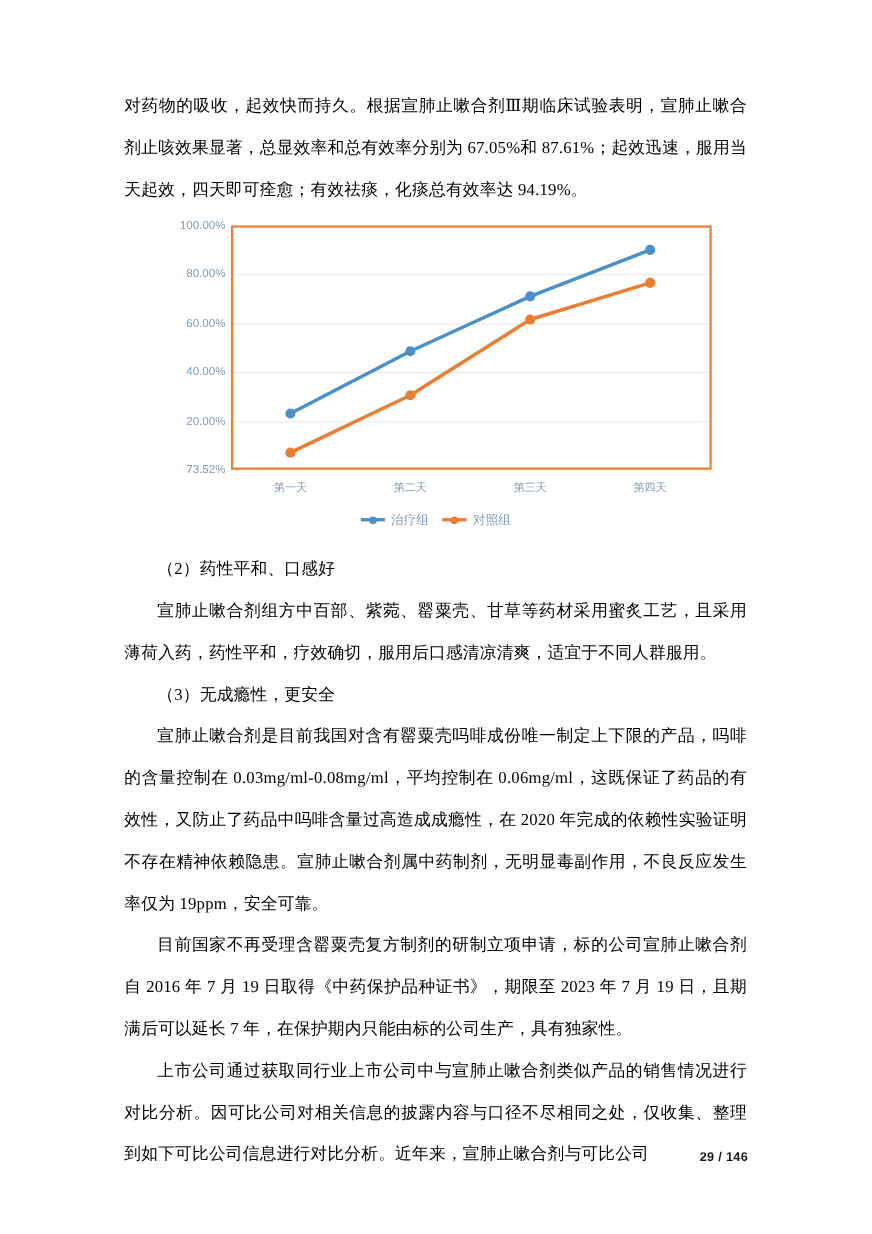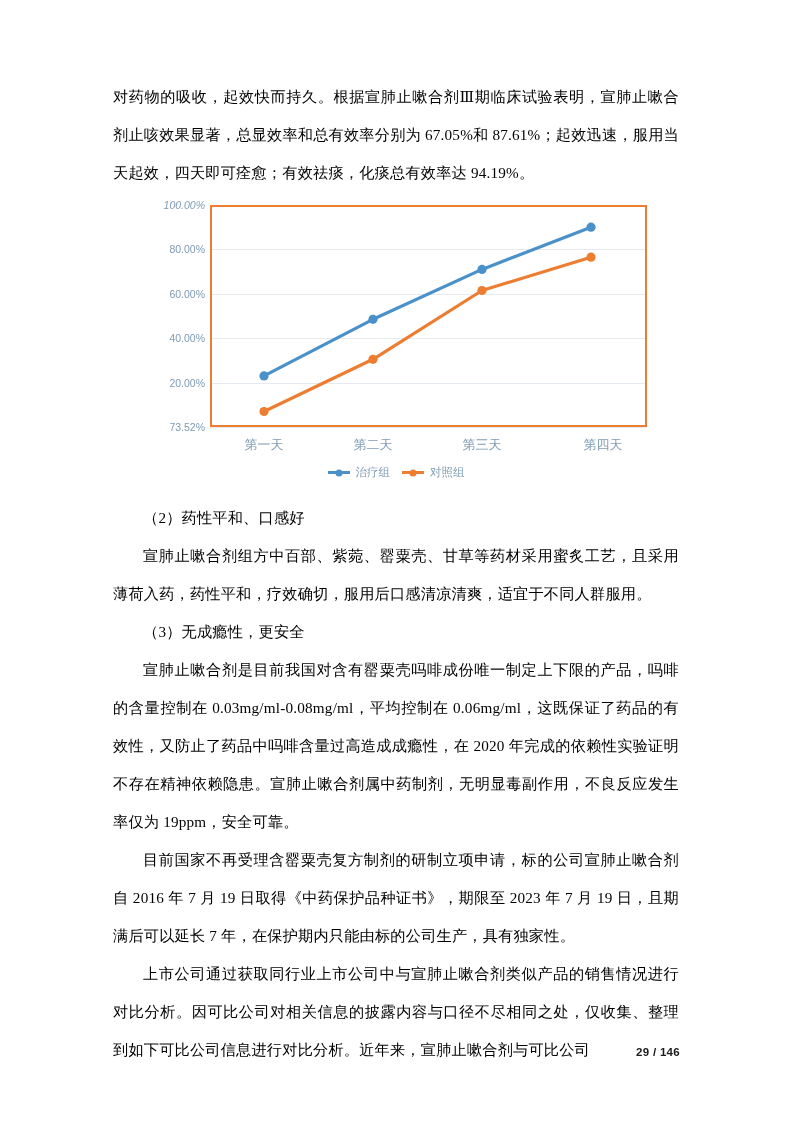--- a/index.html
+++ b/index.html
@@ -78,21 +78,21 @@
   }
   .x-labels {
     position: absolute;
     left: 97px;
     top: 236px;
     width: 437px;
     height: 20px;
   }
   .x-labels div {
     position: absolute;
-    font-size: 13px;
+    font-size: 10px;
     color: #7f9bb5;
     text-align: center;
     transform: translateX(-50%);
     white-space: nowrap;
   }
   .chart-svg {
     position: absolute;
     left: 97px;
     top: 5px;
     width: 437px;
@@ -155,21 +155,21 @@
     <p class="para">对药物的吸收，起效快而持久。根据宣肺止嗽合剂Ⅲ期临床试验表明，宣肺止嗽合剂止咳效果显著，总显效率和总有效率分别为 67.05%和 87.61%；起效迅速，服用当天起效，四天即可痊愈；有效祛痰，化痰总有效率达 94.19%。</p>
 
     <div class="chart-wrap">
 
       <div class="y-labels">
         <div style="top:227px;">73.52%</div>
         <div style="top:182.6px;text-align:center;">20.00%</div>
         <div style="top:138.2px;">40.00%</div>
         <div style="top:93.8px;">60.00%</div>
         <div style="top:49.4px;">80.00%</div>
-        <div style="top:5px;font-style:italic;">100.00%</div>
+        <div style="top:5px;">100.00%</div>
       </div>
 
       <div class="gridline" style="top:5px;"></div>
       <div class="gridline" style="top:49.4px;"></div>
       <div class="gridline" style="top:93.8px;"></div>
       <div class="gridline" style="top:138.2px;"></div>
       <div class="gridline" style="top:182.6px;"></div>
       <div class="gridline" style="top:227px;"></div>
 
       <svg class="chart-svg" viewBox="0 0 437 222" preserveAspectRatio="none">
@@ -186,21 +186,21 @@
         <circle cx="272" cy="85.5" r="4.6" fill="#ED7D31"></circle>
         <circle cx="381" cy="52.2" r="4.6" fill="#ED7D31"></circle>
       </svg>
 
       <div class="chart-plot-border"></div>
 
       <div class="x-labels">
         <div style="left:54px;">第一天</div>
         <div style="left:163px;">第二天</div>
         <div style="left:272px;">第三天</div>
-        <div style="left:381px;margin-left:12px;">第四天</div>
+        <div style="left:381px;">第四天</div>
       </div>
 
       <div class="legend">
         <div class="legend-item">
           <span class="legend-swatch" style="background:#4A90C9;"></span>
           <span class="legend-label">治疗组</span>
         </div>
         <div class="legend-item">
           <span class="legend-swatch" style="background:#ED7D31;"></span>
           <span class="legend-label">对照组</span>

